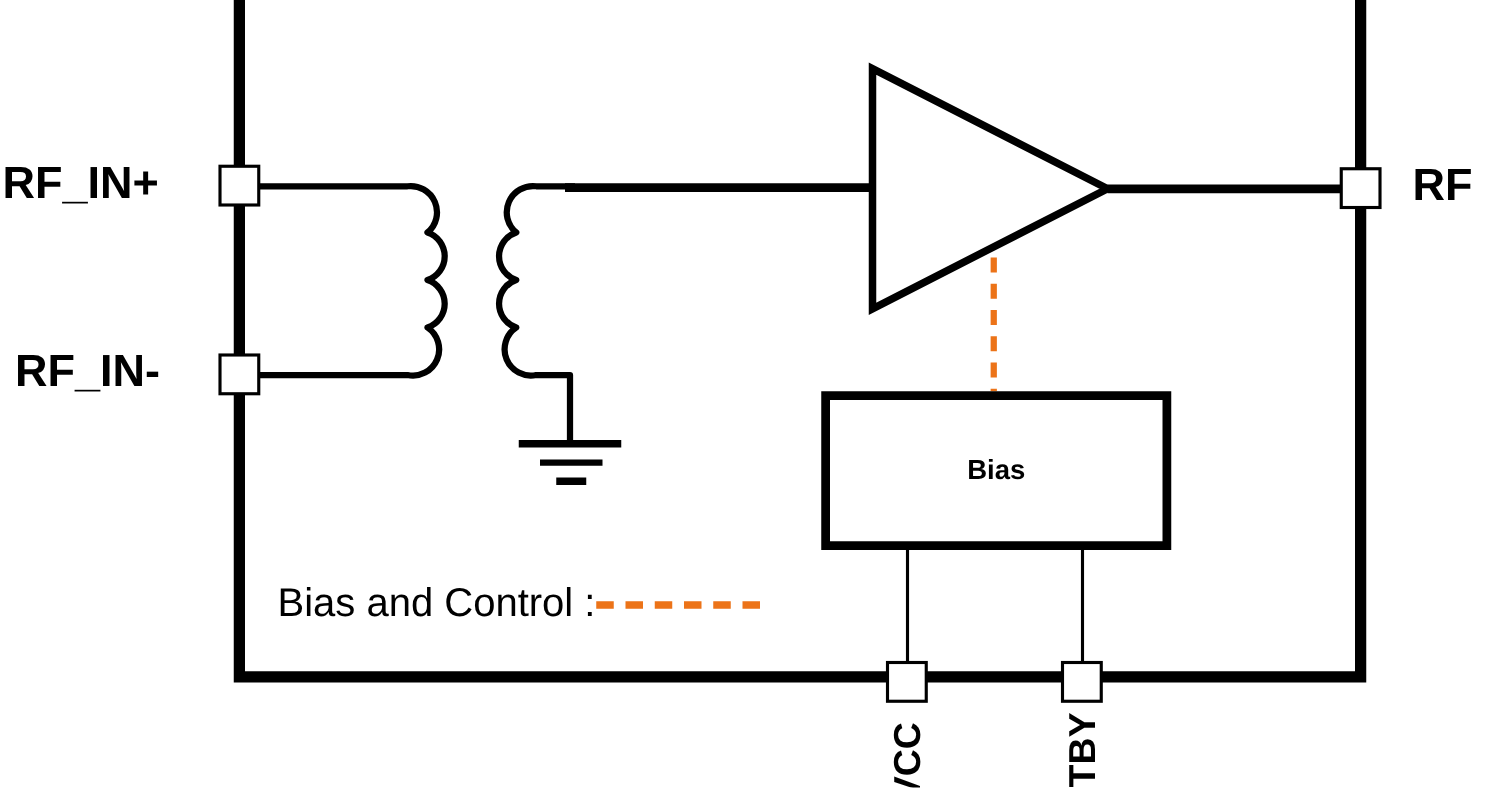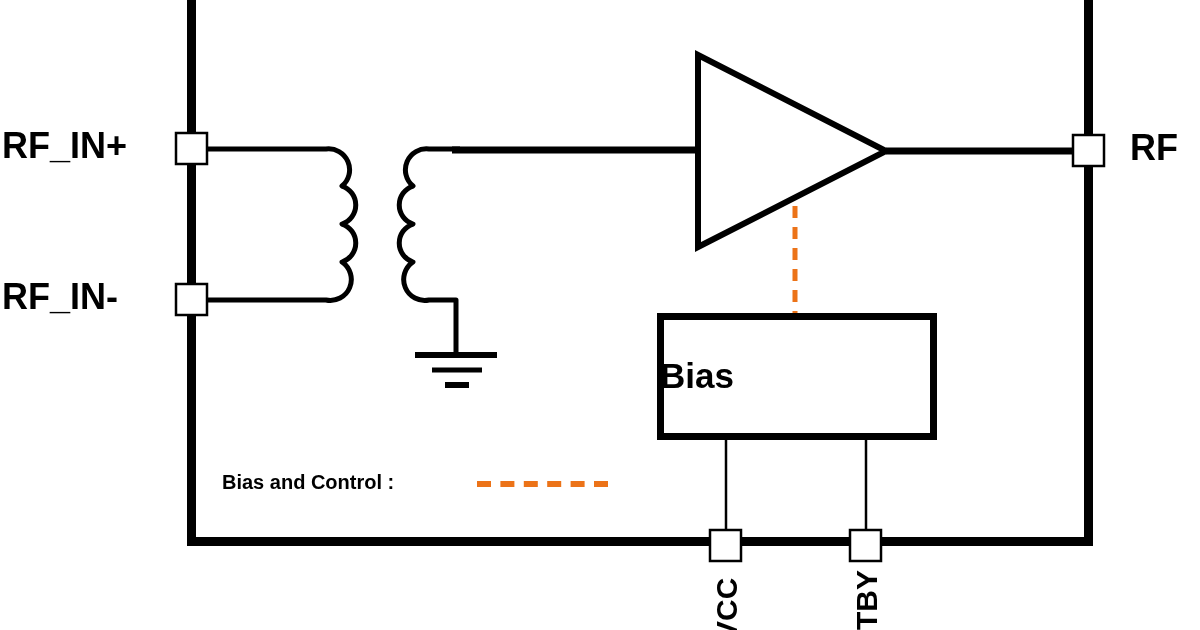--- a/index.html
+++ b/index.html
@@ -27,34 +27,35 @@
     color: #000000;
     font-weight: bold;
     white-space: nowrap;
     user-select: none;
   }
   .lbl-pin-side {
     font-size: 36px;
     line-height: 40px;
   }
   #lbl-rf-in-plus  { left: 2px;    top: 126px; }
-  #lbl-rf-in-minus { left: 2px;    top: 277px; }
+  #lbl-rf-in-minus { left: 12px;    top: 277px; }
   #lbl-rf-out      { left: 1130px; top: 128px; }
   #lbl-bias {
     left: 660px;
     top: 356px;
     width: 274px;
-    font-size: 35px;
+    text-align: center;
+    font-size: 22px;
     line-height: 40px;
   }
   #lbl-legend {
     left: 222px;
     top: 466px;
-    font-weight: bold;
-    font-size: 20px;
+    font-weight: normal;
+    font-size: 32px;
     line-height: 32px;
   }
   .lbl-vertical {
     font-size: 30px;
     line-height: 41px;
     width: 160px;
     height: 41px;
     transform: rotate(-90deg);
     transform-origin: top left;
   }

